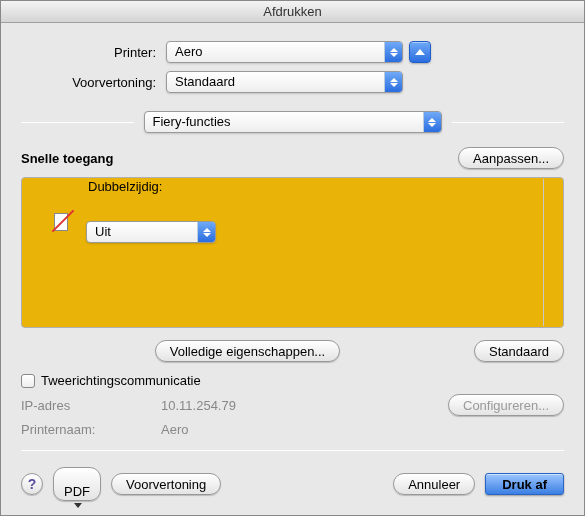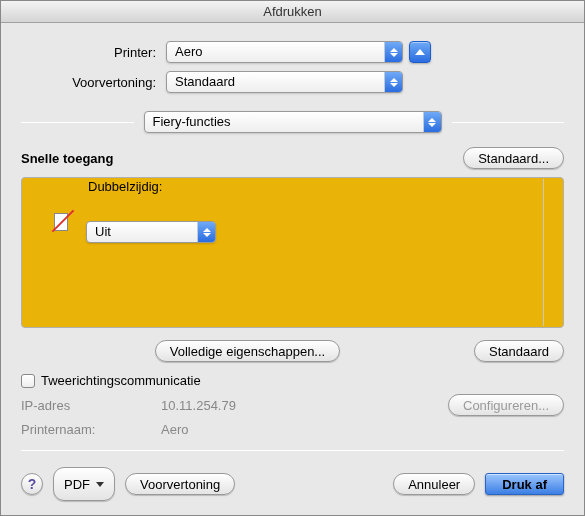--- a/index.html
+++ b/index.html
@@ -234,20 +234,21 @@
     font-size:14px;
     box-shadow: 0 1px 1px rgba(0,0,0,0.2);
   }
   .pdf-btn {
     display:inline-flex; align-items:center;
     height:22px; padding:16px 10px;
     background: linear-gradient(#ffffff,#e4e4e4);
     border:1px solid #999; border-radius: 11px;
     box-shadow: 0 1px 0 rgba(255,255,255,0.7) inset, 0 1px 1px rgba(0,0,0,0.2);
     gap:4px;
+    flex-direction:column;
   }
   .pdf-btn .tri-dn-sm {
     width:0;height:0;border-left:4px solid transparent;border-right:4px solid transparent;border-top:5px solid #333;
     margin-left:2px;
   }
   .footer .spacer { flex:1; }
   .default-btn {
     display:inline-flex;align-items:center;justify-content:center;
     height:22px; padding:0 16px;
     border-radius: 3px;
@@ -300,21 +301,21 @@
         <span class="endcap">
           <span class="arrow-up"></span>
             <span class="arrow-down"></span>
         </span>
       </div>
       <div class="hr-line" style="margin-left:10px"></div>
     </div>
 
     <div class="section-header">
       <div class="section-title">Snelle toegang</div>
-      <div class="aqua-btn">Standaard...</div>
+      <div class="aqua-btn">Aanpassen...</div>
     </div>
 
     <div class="panel">
       <div class="panel-inner">
         <div class="field-label">Dubbelzijdig:</div>
         <div class="duplex-row">
           <div class="duplex-icon">
             <div class="page"></div>
             <div class="slash"></div>
           </div>

